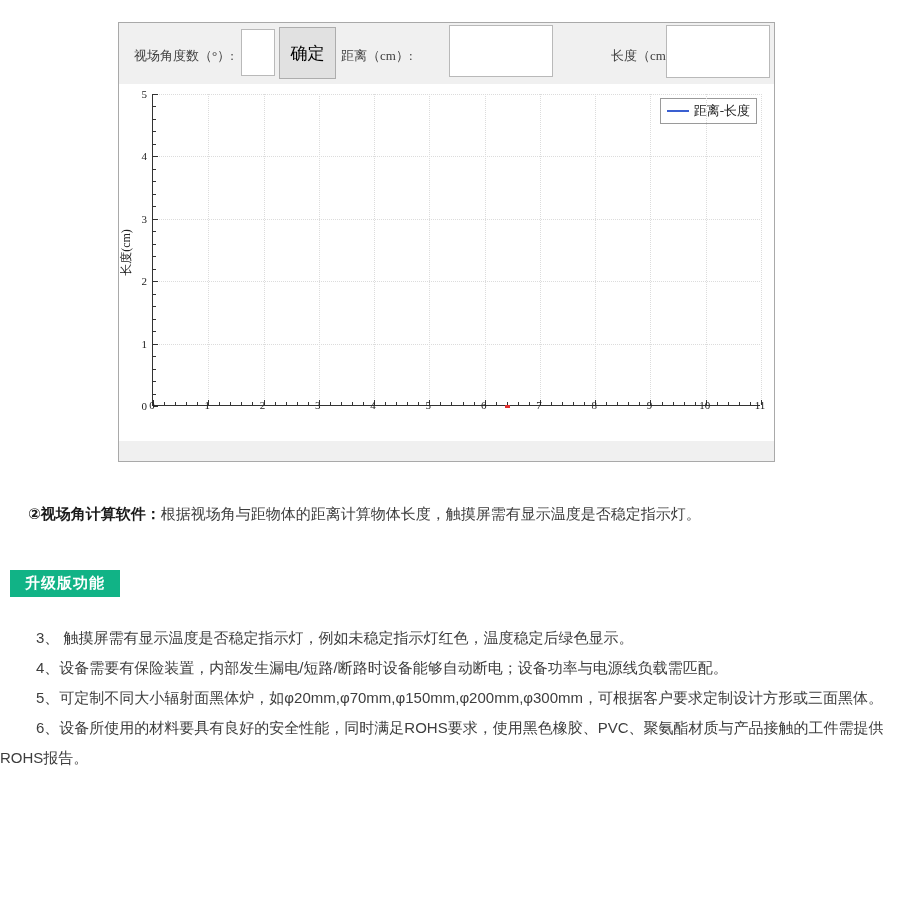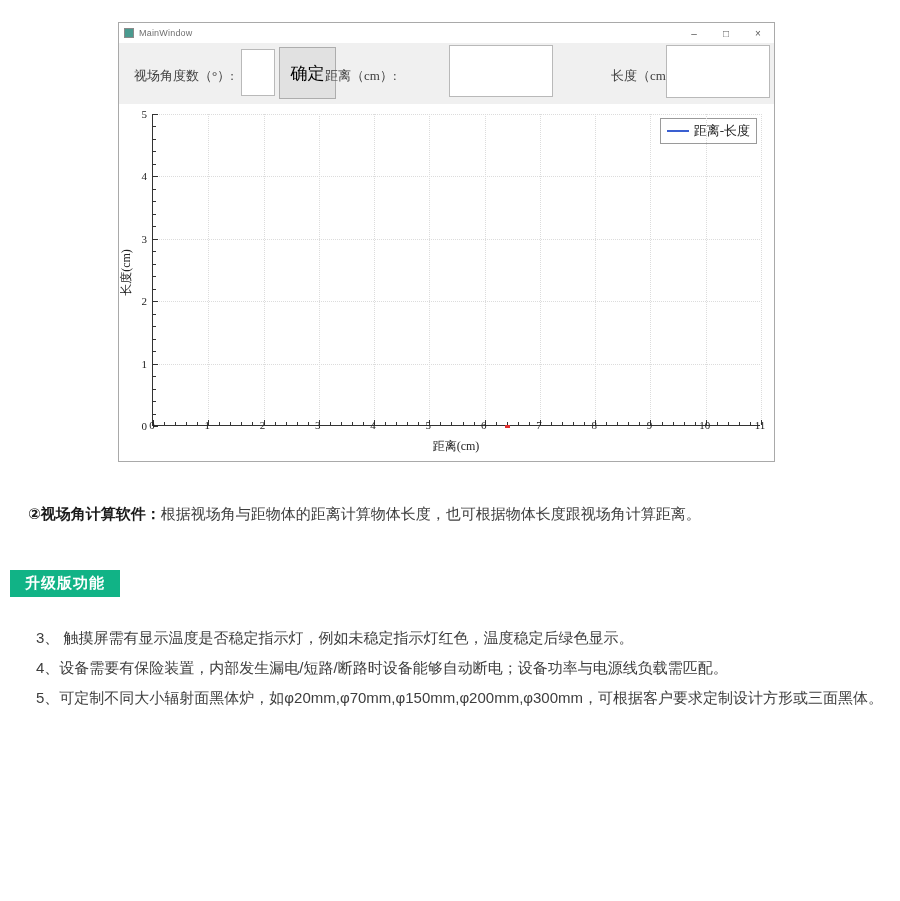--- a/index.html
+++ b/index.html
@@ -13,21 +13,21 @@
   .app-icon { width:10px; height:10px; border:1px solid #8a8a8a; background:#4a9a8f; margin-right:5px; }
   .title-text { font-size:9px; color:#707070; letter-spacing:.2px; }
   .win-controls { margin-left:auto; display:flex; height:100%; }
   .win-btn { width:32px; height:100%; display:flex; align-items:center; justify-content:center;
     font-size:10px; color:#5a5a5a; cursor:default; }
 
   .toolbar { position:relative; height:61px; background:#f0f0f0;
     font-family:"Liberation Serif","DejaVu Serif",serif; }
   .tb-label { position:absolute; font-size:13px; color:#404040; top:24px; }
   .tb-label.fov { left:15px; }
-  .tb-label.dist { left:206px; }
+  .tb-label.dist { left:222px; }
   .tb-label.len { left:492px; }
   .tb-input { position:absolute; background:#fff; border:1px solid #b9b9b9;
     font-size:13px; padding:2px 4px; outline:none; }
   .tb-input.small { left:122px; top:6px; width:34px; height:47px; }
   .tb-input.mid   { left:330px; top:2px; width:104px; height:52px; }
   .tb-input.right { left:547px; top:2px; width:104px; height:53px; }
   .tb-button { position:absolute; left:160px; top:4px; width:57px; height:52px;
     background:#e1e1e1; border:1px solid #adadad; font-size:17px; color:#000;
     font-family:"Liberation Serif","DejaVu Serif",serif; cursor:pointer; }
 
@@ -65,29 +65,20 @@
   .description b { color:#1a1a1a; }
   .section-badge { position:absolute; top:570px; left:10px; display:inline-block;
     padding:4px 15px; color:#ffffff; font-size:15px; font-weight:bold; letter-spacing:1px; }
   .feature-list { position:absolute; top:623px; left:0; width:900px; }
   .feature-item { font-size:15px; color:#3d3d3d; line-height:30px; text-indent:36px; }
 </style>
 </head>
 <body>
 
 <div class="app-window">
-  <div class="titlebar">
-    <span class="app-icon"></span>
-    <span class="title-text">MainWindow</span>
-    <span class="win-controls">
-      <span class="win-btn">–</span>
-      <span class="win-btn">□</span>
-      <span class="win-btn">×</span>
-    </span>
-  </div>
 
   <div class="toolbar">
     <span class="tb-label fov">视场角度数（°）:</span>
     <input class="tb-input small" value="" style="">
     <button class="tb-button">确定</button>
     <span class="tb-label dist">距离（cm）:</span>
     <input class="tb-input mid" value="" style="">
     <span class="tb-label len">长度（cm）:</span>
     <input class="tb-input right" value="" style="">
   </div>
@@ -191,21 +182,20 @@
         <div class="tick-y minor" style="top: 112.32px;"></div>
         <div class="tick-y minor" style="top: 99.84px;"></div>
         <div class="tick-y minor" style="top: 87.36px;"></div>
         <div class="tick-y minor" style="top: 74.88px;"></div>
         <div class="tick-y minor" style="top: 49.92px;"></div>
         <div class="tick-y minor" style="top: 37.44px;"></div>
         <div class="tick-y minor" style="top: 24.96px;"></div>
         <div class="tick-y minor" style="top: 12.48px;"></div>
         <div class="data-point" style="width: 5px; height: 3px; background: rgb(224, 48, 48); left: 351.745px; top: 311px;"></div>
       </div>
-    <div class="x-axis-title">距离(cm)</div>
     <div class="y-axis-title">长度(cm)</div>
   <div class="xtick-label" style="left: 33px;">0</div>
       <div class="xtick-label" style="left: 88.2727px;">1</div>
       <div class="xtick-label" style="left: 143.545px;">2</div>
       <div class="xtick-label" style="left: 198.818px;">3</div>
       <div class="xtick-label" style="left: 254.091px;">4</div>
       <div class="xtick-label" style="left: 309.364px;">5</div>
       <div class="xtick-label" style="left: 364.636px;">6</div>
       <div class="xtick-label" style="left: 419.909px;">7</div>
       <div class="xtick-label" style="left: 475.182px;">8</div>
@@ -215,22 +205,23 @@
       <div class="ytick-label" style="top: 322px;">0</div>
       <div class="ytick-label" style="top: 259.6px;">1</div>
       <div class="ytick-label" style="top: 197.2px;">2</div>
       <div class="ytick-label" style="top: 134.8px;">3</div>
       <div class="ytick-label" style="top: 72.4px;">4</div>
       <div class="ytick-label" style="top: 10px;">5</div>
     </div>
 </div>
 
 <div class="content">
-  <p class="description"><b>②视场角计算软件：</b><span>根据视场角与距物体的距离计算物体长度，也可根据物体长度跟视场角计算距离。</span></p>
+  <p class="description"><b>②视场角计算软件：</b><span>根据视场角与距物体的距离计算物体长度，触摸屏需有显示温度是否稳定指示灯。</span></p>
 
   <div class="section-badge" style="background: rgb(17, 179, 134);">升级版功能</div>
 
   <div class="feature-list">
       <div class="feature-item">3、 触摸屏需有显示温度是否稳定指示灯，例如未稳定指示灯红色，温度稳定后绿色显示。</div>
       <div class="feature-item">4、设备需要有保险装置，内部发生漏电/短路/断路时设备能够自动断电；设备功率与电源线负载需匹配。</div>
       <div class="feature-item">5、可定制不同大小辐射面黑体炉，如φ20mm,φ70mm,φ150mm,φ200mm,φ300mm，可根据客户要求定制设计方形或三面黑体。</div>
+      <div class="feature-item">6、设备所使用的材料要具有良好的安全性能，同时满足ROHS要求，使用黑色橡胶、PVC、聚氨酯材质与产品接触的工件需提供ROHS报告。</div>
     </div>
 </div>
 
 </body></html>

